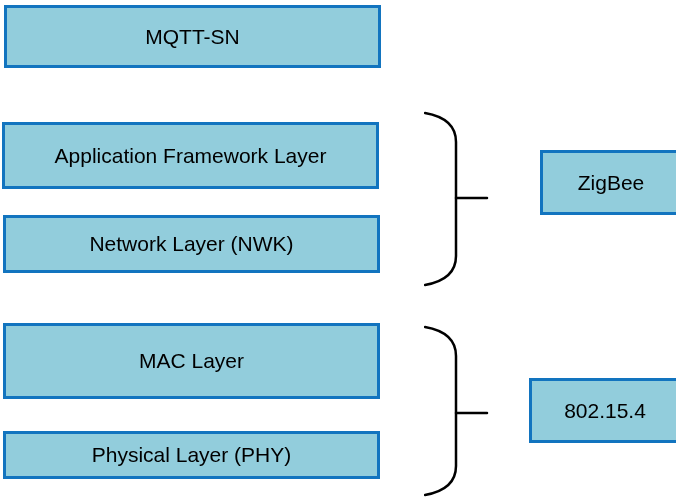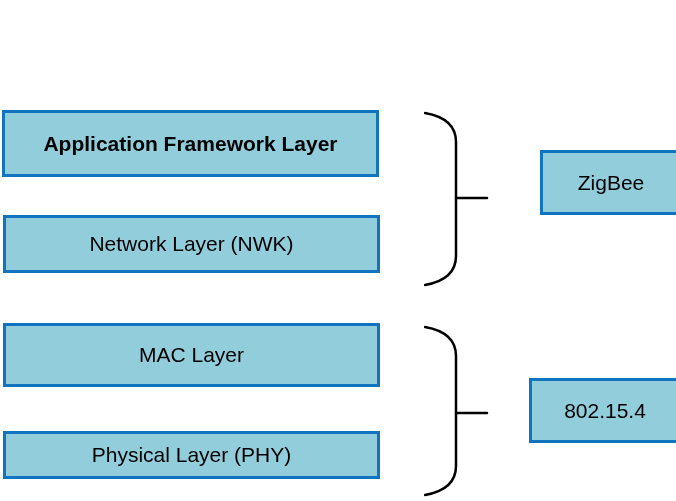--- a/index.html
+++ b/index.html
@@ -21,43 +21,46 @@
     background: #92CDDC;
     border: 3px solid #1274BF;
     display: flex;
     align-items: center;
     justify-content: center;
     font-size: 21px;
     color: #000000;
     text-align: center;
   }
   .b1 { left: 4px;   top: 5px;   width: 377px; height: 63px; }
-  .b2 { left: 2px;   top: 110px; width: 377px; height: 67px; font-weight: bold; }
+  .b2 { left: 2px;   top: 122px; width: 377px; height: 67px; }
   .b3 { left: 3px;   top: 215px; width: 377px; height: 58px; }
-  .b4 { left: 3px;   top: 323px; width: 377px; height: 64px; }
+  .b4 { left: 3px;   top: 323px; width: 377px; height: 76px; }
   .b5 { left: 3px;   top: 431px; width: 377px; height: 48px; }
   .gz { left: 530px; top: 150px; width: 142px; height: 65px; margin-left: 10px; }
   .g8 { left: 529px; top: 378px; width: 152px; height: 65px; }
   .brace {
     position: absolute;
   }
   .brace-1 { left: 424px; top: 110px; }
   .brace-2 { left: 424px; top: 324px; }
   .brace path {
     stroke: #000000;
     stroke-width: 2.5;
     fill: none;
     stroke-linecap: round;
   }
 </style>
 </head>
 <body>
 
 <div class="canvas">
 
+  <div class="layer-box b1">
+    <span>MQTT-SN</span>
+  </div>
 
   <div class="layer-box b2">
     <span>Application Framework Layer</span>
   </div>
 
   <div class="layer-box b3">
     <span>Network Layer (NWK)</span>
   </div>
 
   <div class="layer-box b4">

